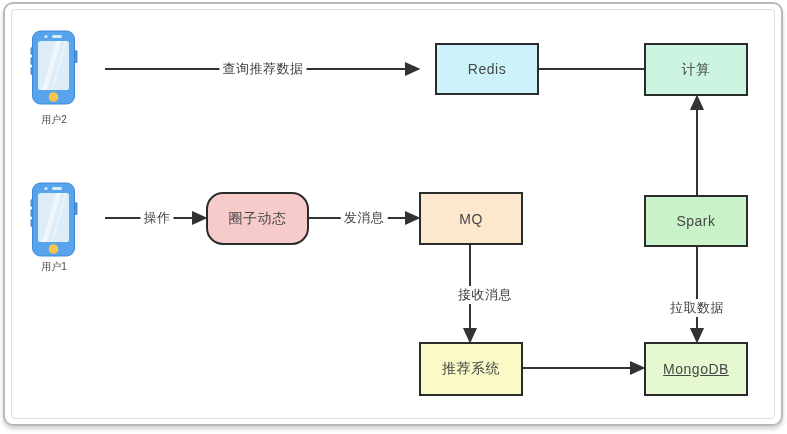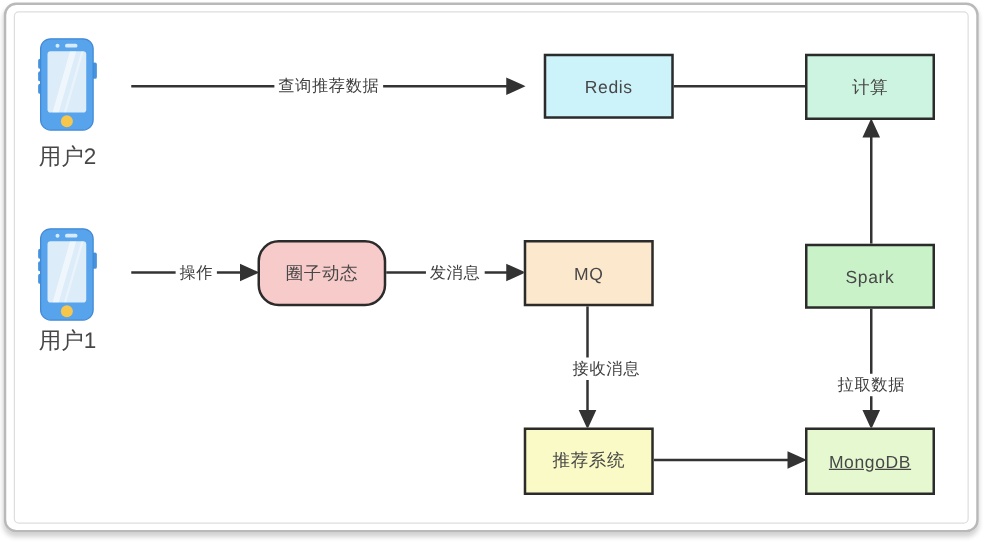--- a/index.html
+++ b/index.html
@@ -19,21 +19,21 @@
   .n-mq     {left:419px;top:192px;width:104px;height:53px;}
   .n-spark  {left:644px;top:195px;width:104px;height:52px;}
   .n-recsys {left:419px;top:342px;width:104px;height:54px;}
   .n-mongo  {left:644px;top:342px;width:104px;height:54px;text-decoration:underline;}
   .edge-label{position:absolute;transform:translate(-50%,-50%);
     background:#ffffff;padding:0 3px;font-size:13px;color:#3f3f3f;
     white-space:nowrap;letter-spacing:.5px;}
   .phone{position:absolute;width:48px;height:76px;}
   .p2{left:30px;top:30px;} .p1{left:30px;top:182px;}
   .user-label{position:absolute;width:48px;text-align:center;
-    font-size:18px;color:#474747;}
+    font-size:10px;color:#474747;}
   .u2{left:30px;top:113px;} .u1{left:30px;top:260px;}
 </style>
 </head>
 <body>
 
 <div class="stage">
   <div class="frame-outer"></div>
   <div class="frame-inner"></div>
 
   <svg class="layer" viewBox="0 0 787 434">

